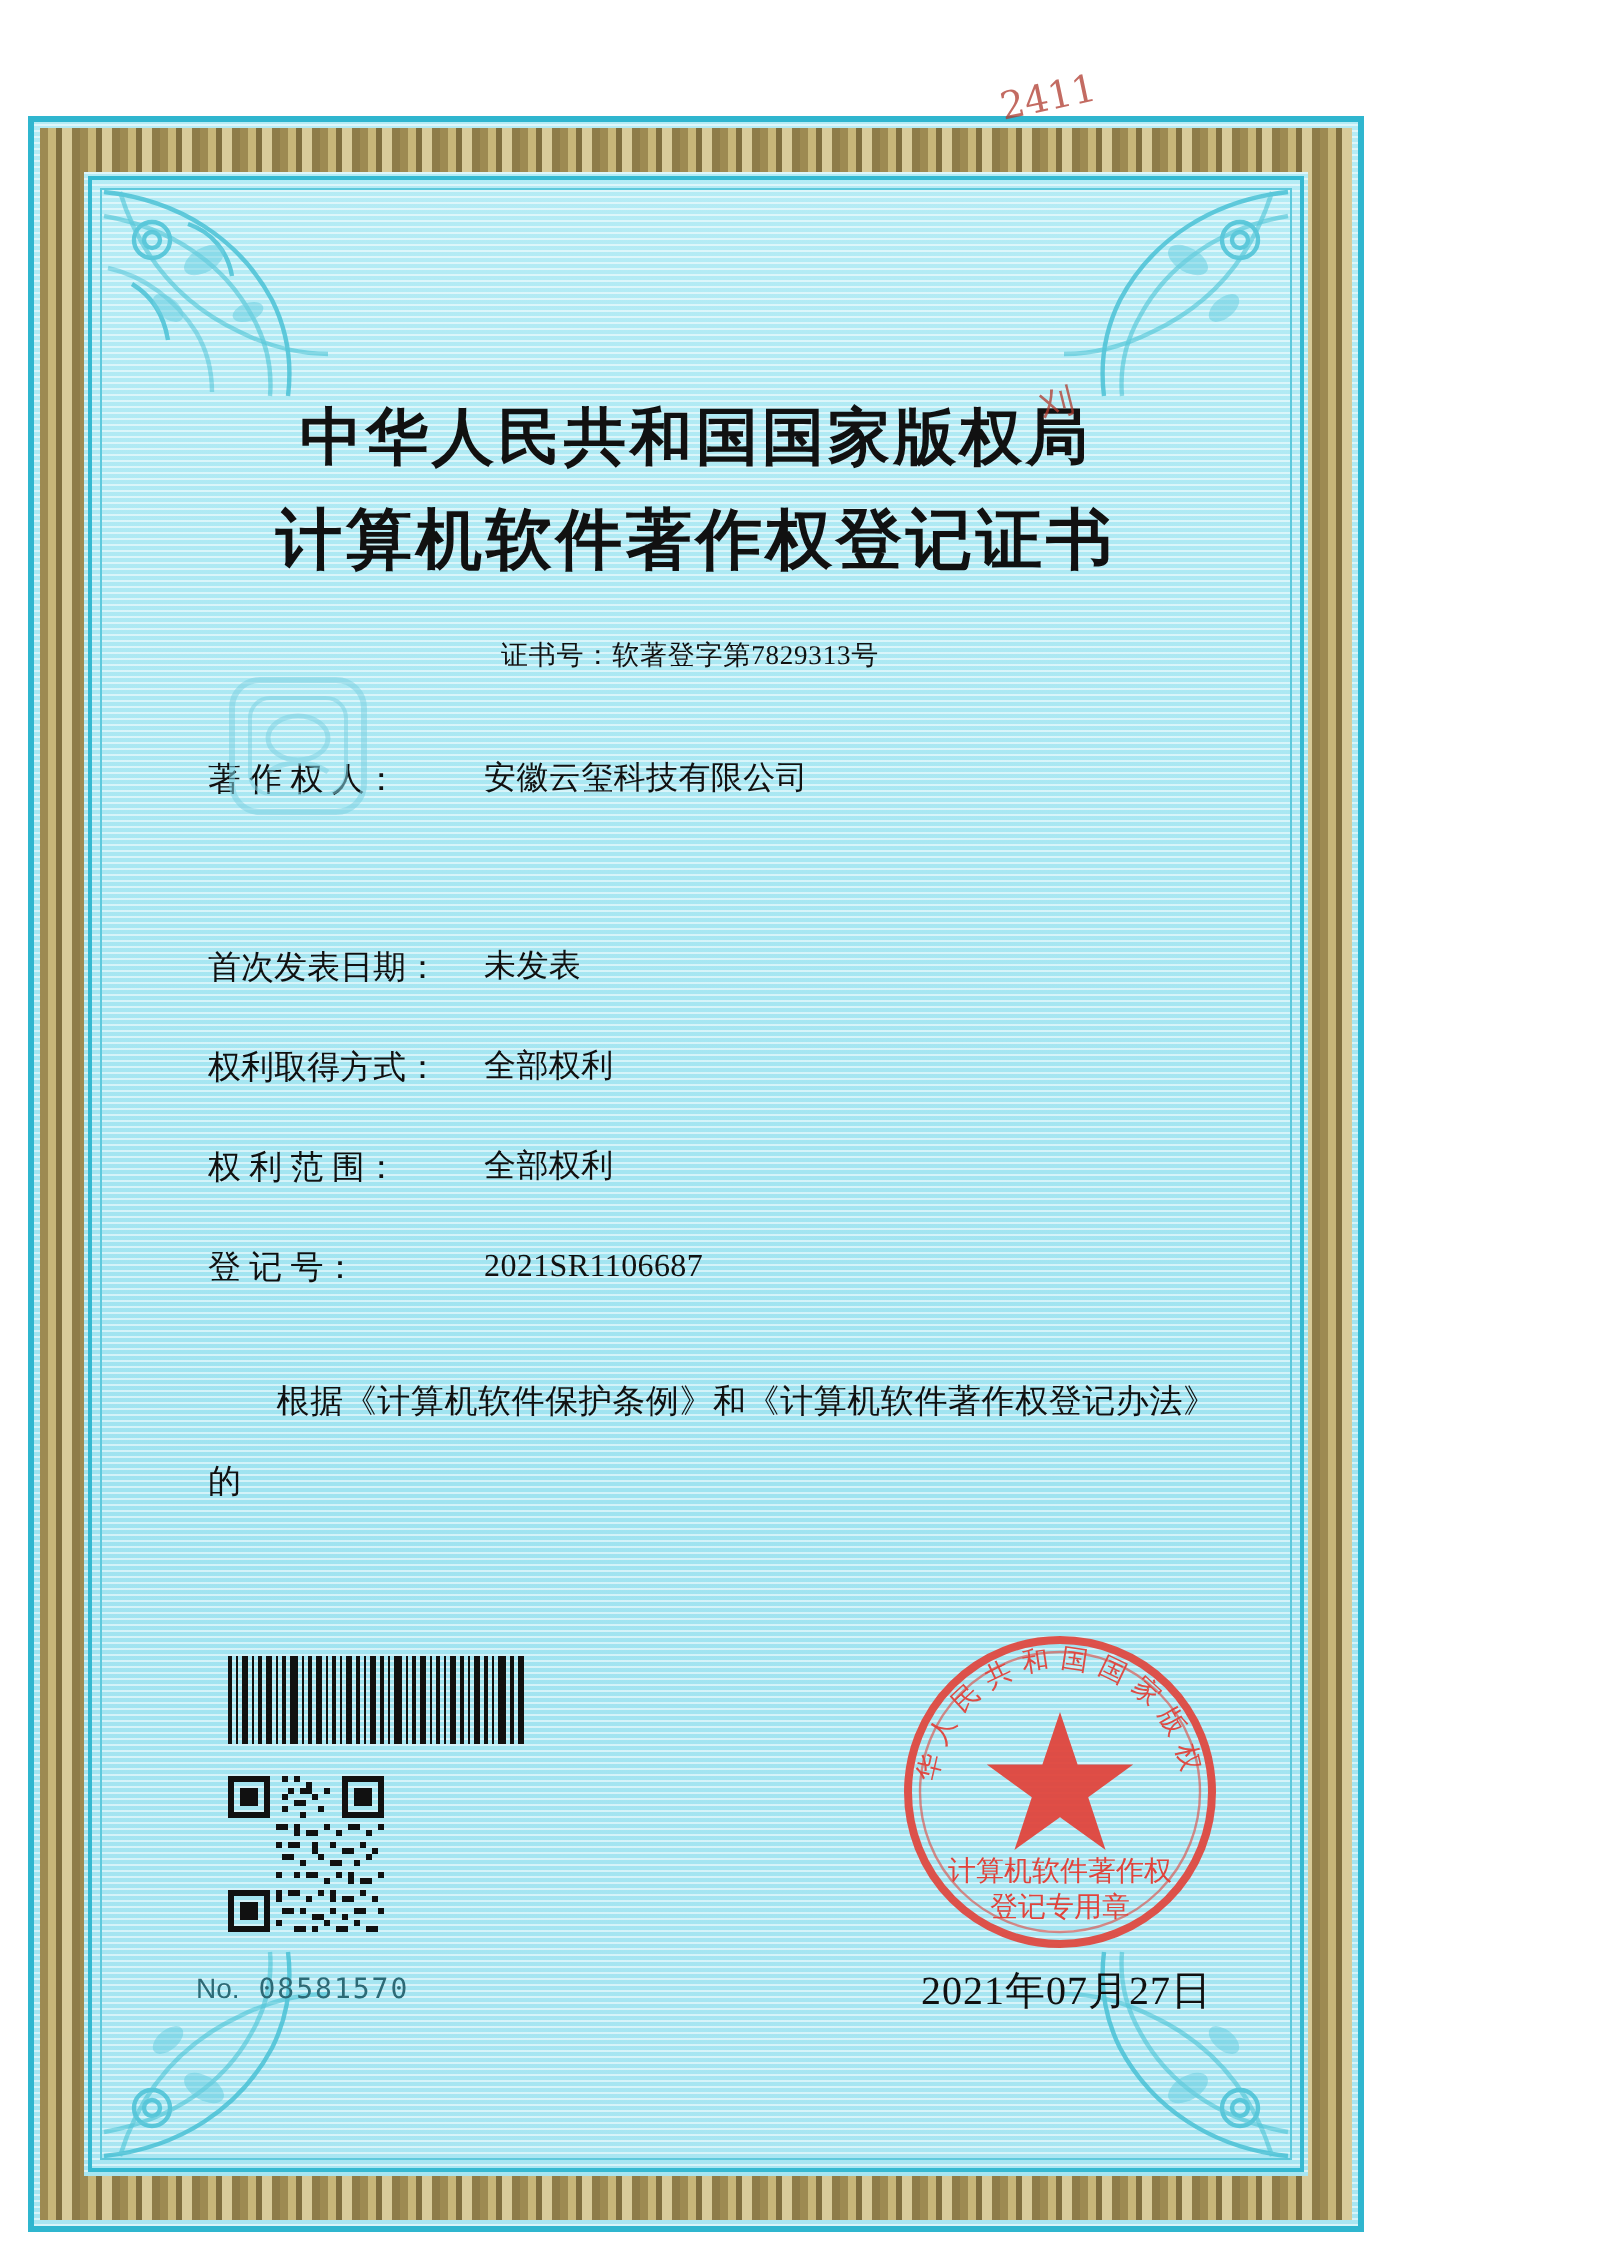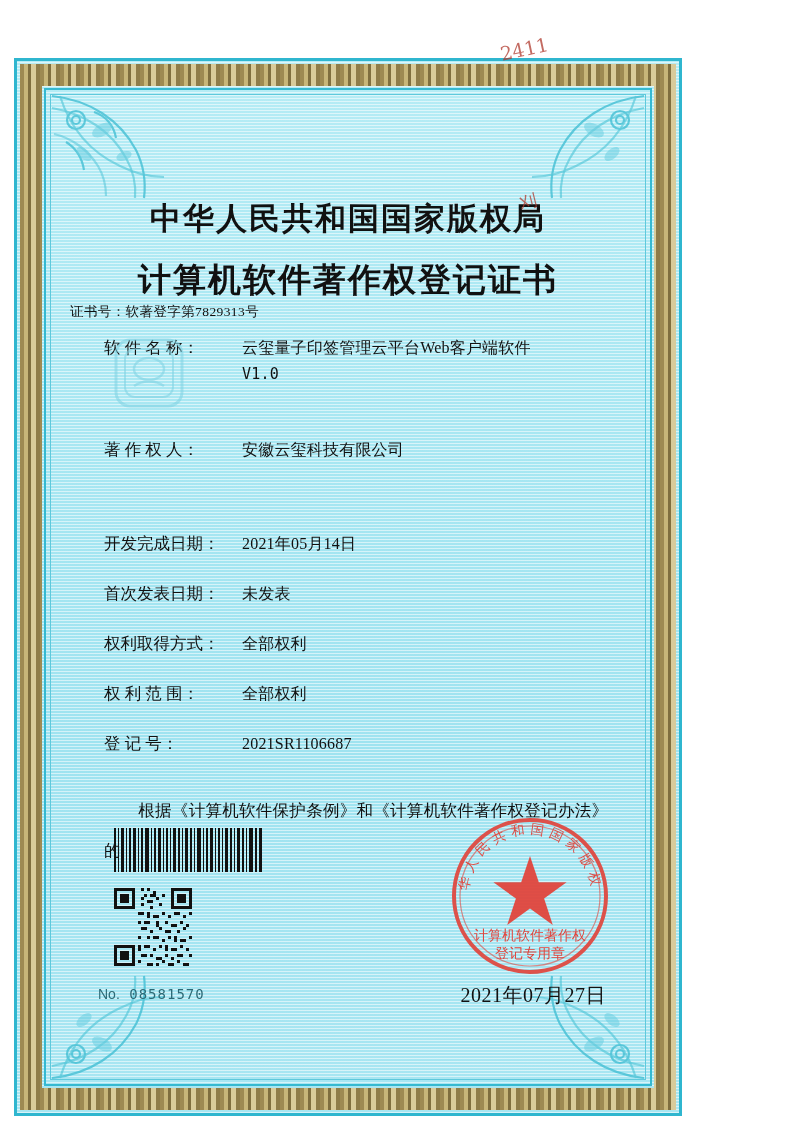--- a/index.html
+++ b/index.html
@@ -105,28 +105,29 @@
     font-weight: bold;
     margin-top: 84px;
     font-family: "DejaVu Serif", "Liberation Serif", serif;
   }
   .title-sub {
     text-align: center;
     font-size: 33px;
     letter-spacing: 2px;
     color: #111111;
     font-weight: bold;
-    margin-top: 18px;
+    margin-top: 8px;
     font-family: "DejaVu Serif", "Liberation Serif", serif;
   }
 
   .cert-no {
-    text-align: left;
+    text-align: center;
     font-size: 13.5px;
     color: #111;
+    margin-top: 26px;
     padding-right: 6px;
     letter-spacing: 0.4px;
   }
 
   .emblem {
     position: absolute;
     left: 42px;
     top: 222px;
     width: 74px;
     height: 74px;
@@ -321,41 +322,30 @@
         <svg viewBox="0 0 74 74" width="74" height="74">
           <rect x="4" y="4" width="66" height="66" rx="14" fill="none" stroke="#7fd2e2" stroke-width="3"></rect>
           <rect x="13" y="13" width="48" height="48" rx="10" fill="none" stroke="#7fd2e2" stroke-width="2"></rect>
           <ellipse cx="37" cy="33" rx="15" ry="11" fill="none" stroke="#7fd2e2" stroke-width="2.5"></ellipse>
           <path d="M22 50 C30 44, 44 44, 52 50" fill="none" stroke="#7fd2e2" stroke-width="2.5"></path>
         </svg>
       </div>
 
       <div class="fields rows2">
 
-        <div class="field-row">
-          <div class="field-label">软 件 名 称：</div>
-          <div class="field-value">
-            <div>云玺量子印签管理云平台Web客户端软件</div>
-            <div class="mono">V1.0</div>
-          </div>
-        </div>
 
         <div class="gap-b"></div>
 
         <div class="field-row">
           <div class="field-label">著 作 权 人：</div>
           <div class="field-value">安徽云玺科技有限公司</div>
         </div>
 
         <div class="gap-a"></div>
 
-        <div class="field-row">
-          <div class="field-label">开发完成日期：</div>
-          <div class="field-value mono">2021年05月14日</div>
-        </div>
 
         <div class="field-row">
           <div class="field-label">首次发表日期：</div>
           <div class="field-value">未发表</div>
         </div>
 
         <div class="field-row">
           <div class="field-label">权利取得方式：</div>
           <div class="field-value">全部权利</div>
         </div>

